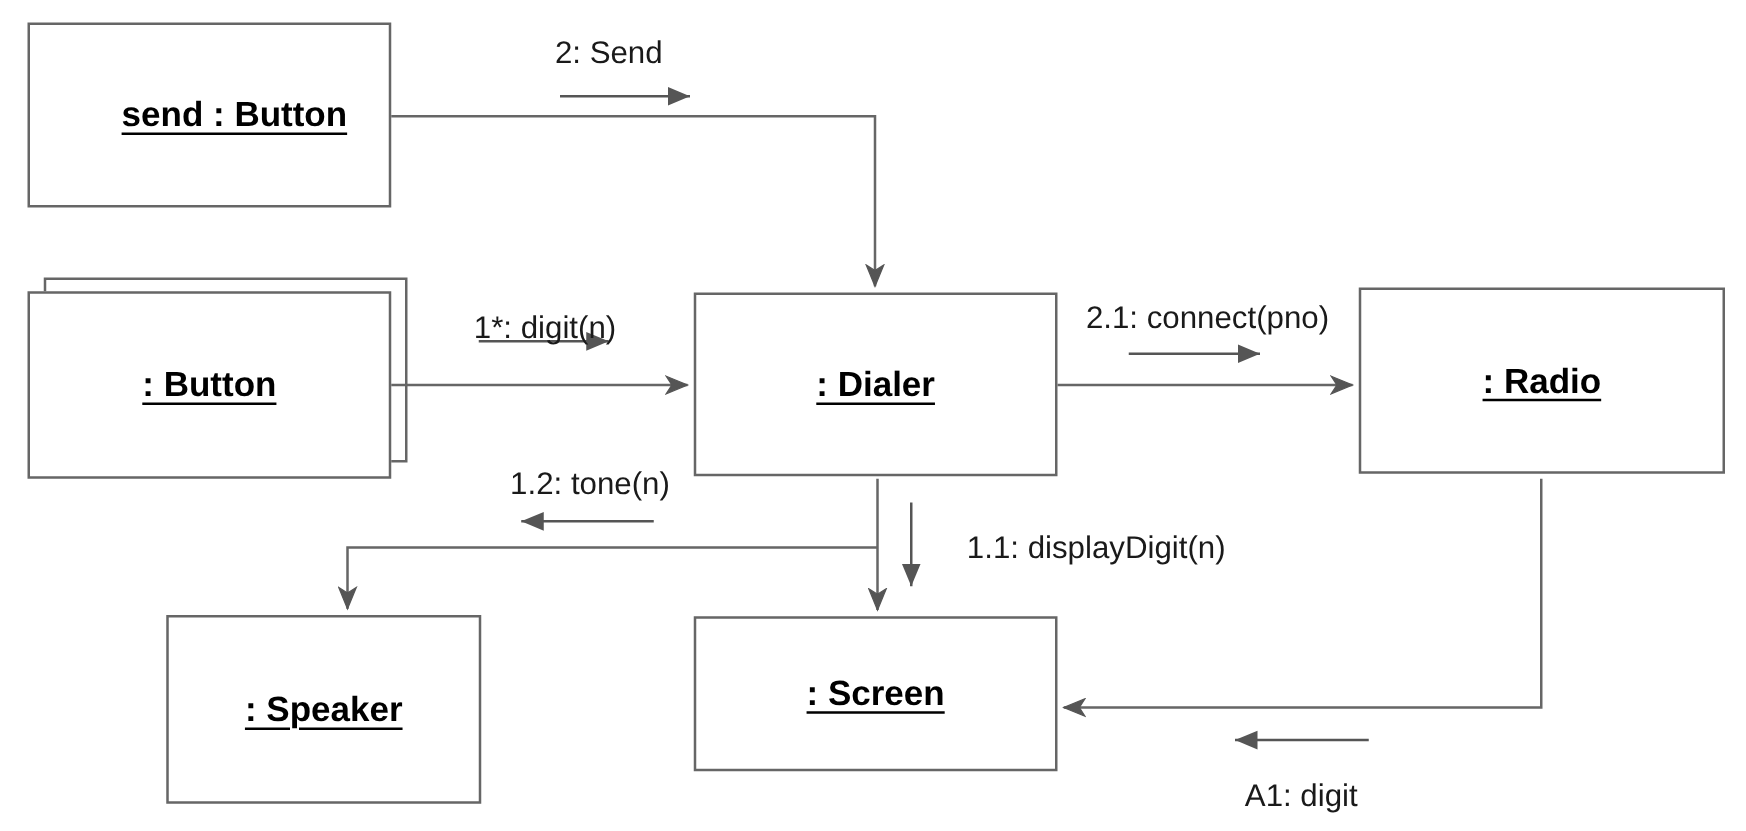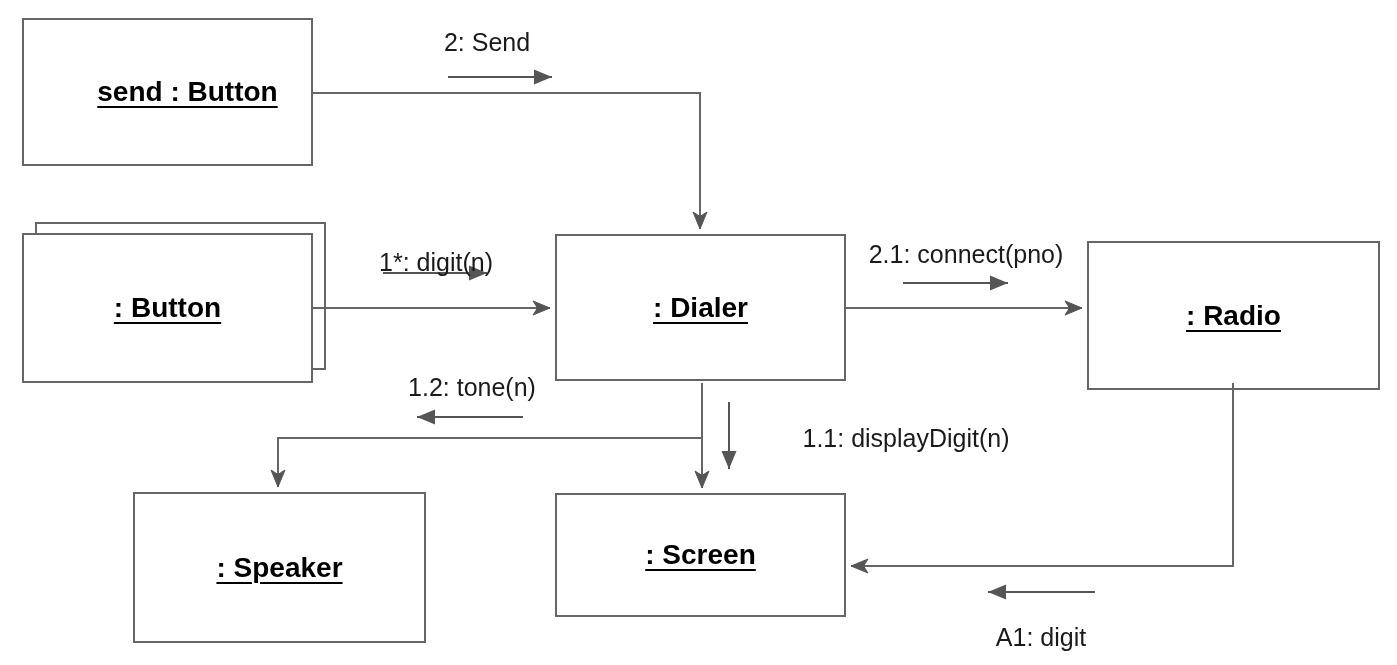--- a/index.html
+++ b/index.html
@@ -52,29 +52,29 @@
     font-size: 25px;
     color: var(--label-text);
     white-space: nowrap;
     z-index: 3;
   }
   
   #box-send-button { left: 22px;   top: 18px;  width: 291px; height: 148px; padding-left: 40px; }
   #box-button-back { left: 35px;   top: 222px; width: 291px; height: 148px; }
   #box-button      { left: 22px;   top: 233px; width: 291px; height: 150px; }
   #box-dialer      { left: 555px;  top: 234px; width: 291px; height: 147px; }
-  #box-radio       { left: 1087px; top: 241px; width: 293px; height: 149px; }
-  #box-speaker     { left: 133px;  top: 492px; width: 293px; height: 151px; }
+  #box-radio       { left: 1087px; top: 230px; width: 293px; height: 149px; }
+  #box-speaker     { left: 133px;  top: 492px; width: 252px; height: 151px; }
   #box-screen      { left: 555px;  top: 493px; width: 291px; height: 124px; }
   
   #lbl-send        { left: 487px;  top: 28px;  }
   #lbl-digit       { left: 436px;  top: 231px; margin-top: 17px; }
   #lbl-connect     { left: 966px;  top: 240px; }
   #lbl-tone        { left: 472px;  top: 373px; }
-  #lbl-display     { left: 906px;  top: 424px; }
+  #lbl-display     { left: 877px;  top: 424px; }
   #lbl-inuse       { left: 1041px; top: 623px; }
 </style>
 </head>
 <body>
 
 <div class="canvas">
 
   <div class="obj-box back" id="box-button-back"></div>
 
   <div class="obj-box" id="box-send-button">

